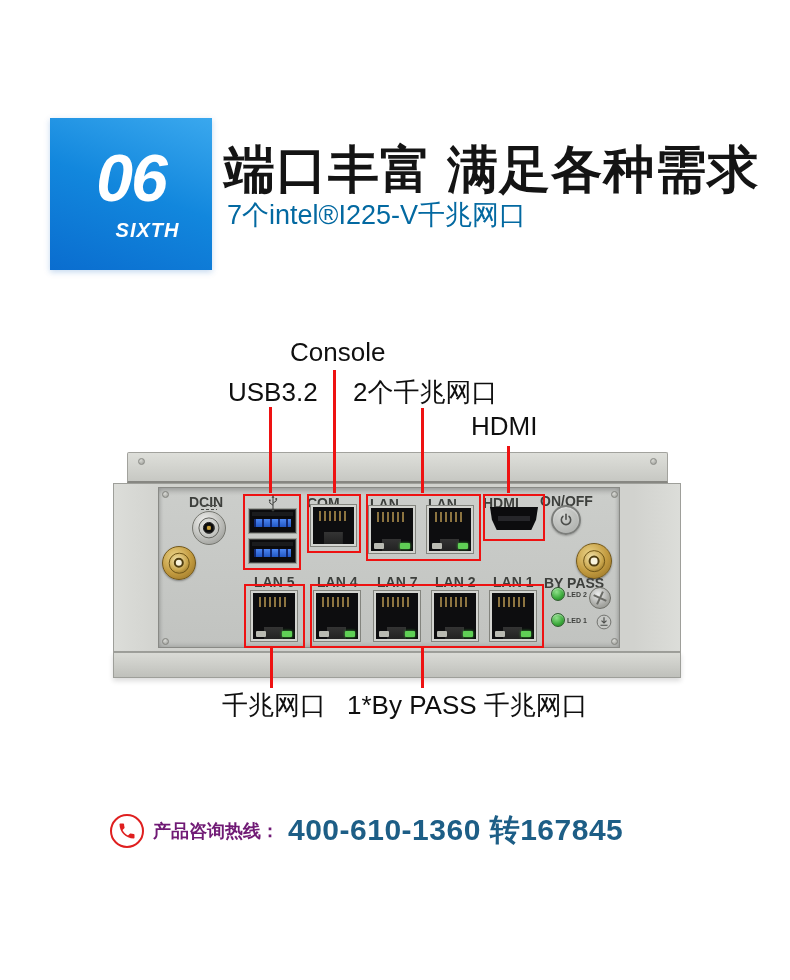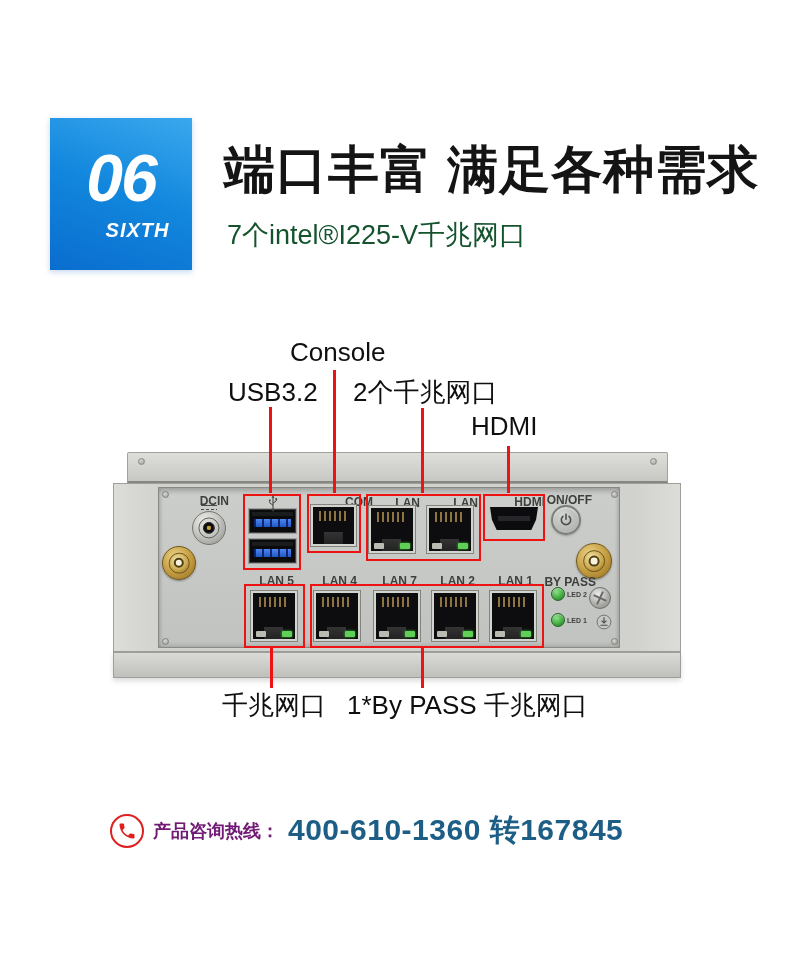--- a/index.html
+++ b/index.html
@@ -1,30 +1,30 @@
 <!DOCTYPE html>
 <html><head>
 <meta charset="utf-8">
 <style>
   * { margin:0; padding:0; box-sizing:border-box; }
   body { background:#fff; }
   .page { position:relative; width:790px; height:980px; background:#ffffff; overflow:hidden;
           font-family:"Liberation Sans","DejaVu Sans",sans-serif; }
 
   
-  .badge { position:absolute; left:50px; top:118px; width:142px; height:152px;
+  .badge { position:absolute; left:50px; top:118px; width:162px; height:152px;
            background:linear-gradient(200deg,#3aa8ee 0%,#1287dd 48%,#0a6dcf 100%);
            color:#fff; text-align:center; font-style:italic; box-shadow:0 2px 6px rgba(20,100,190,.25); }
   .badge-number { font-size:66px; font-weight:800; line-height:1; margin-top:27px; letter-spacing:-2px; }
   .badge-ordinal { font-size:20px; font-weight:700; margin-top:8px; letter-spacing:1px;padding-left:33px; }
 
   
   .title { position:absolute; left:224px; top:136px; font-size:51px; font-weight:900; color:#141414;
            white-space:nowrap; letter-spacing:1px; }
-  .subtitle { position:absolute; left:227px; top:219px; font-size:27px; color:#14532d; line-height:33px; }
+  .subtitle { position:absolute; left:227px; top:199px; font-size:27px; color:#0369a1; line-height:33px; }
 
   
   .callout { position:absolute; font-size:26px; color:#0f0f0f; font-weight:500; white-space:nowrap; z-index:35; }
   #co-console { left:290px; top:337px; }
   #co-usb     { left:228px; top:377px; }
   #co-duallan { left:353px; top:375px; }
   #co-hdmi    { left:471px; top:411px; }
   #co-giga    { left:222px; top:688px; }
   #co-bypass  { left:347px; top:688px; }
 
@@ -50,27 +50,27 @@
                   background:linear-gradient(#dadbd6,#bfc0bb); border:1px solid #9e9f9a;
                   box-shadow:0 3px 5px rgba(0,0,0,.14); }
 
   
   .panel { position:absolute; left:158px; top:487px; width:462px; height:161px;
            background:linear-gradient(#cccecb,#c1c3c0); border:1px solid #898a86;
            box-shadow:inset 0 3px 5px rgba(0,0,0,.22), inset 0 -2px 4px rgba(0,0,0,.12); }
   .pscrew { position:absolute; width:7px; height:7px; border-radius:50%;
             background:radial-gradient(circle at 38% 32%,#d9dad6,#9a9b96); border:1px solid #83847f; }
 
-  .plabel { position:absolute; font-size:12px; font-weight:bold; color:#3d3f3c; text-align:right; white-space:nowrap; }
+  .plabel { position:absolute; font-size:14px; font-weight:bold; color:#3d3f3c; text-align:left; white-space:nowrap; }
   .ledlabel { position:absolute; font-size:7px; font-weight:bold; color:#3d3f3c; white-space:nowrap; }
 
   #lb-dcin  { left:30px;  top:6px;  width:40px; }
   .dcin-marks { position:absolute; left:42px; top:17px; width:16px; height:5px; border-top:1px solid #4a4c49;
                 background:repeating-linear-gradient(90deg,#4a4c49 0 3px,transparent 3px 5px) bottom/100% 1px no-repeat; }
-  #lb-com   { left:148px; top:7px;  width:54px;margin-left:12px; }
+  #lb-com   { left:148px; top:7px;  width:54px; }
   #lb-lanl  { left:211px; top:8px;  width:50px; }
   #lb-lanr  { left:269px; top:8px;  width:50px; }
   #lb-hdmi  { left:324px; top:7px;  width:62px; }
   #lb-power { left:381px; top:5px;  width:52px; }
   #lb-lan5  { left:95px;  top:86px; width:40px; }
   #lb-lan4  { left:158px; top:86px; width:40px; }
   #lb-lan3  { left:218px; top:86px; width:40px; }
   #lb-lan2  { left:276px; top:86px; width:40px; }
   #lb-lan1  { left:334px; top:86px; width:40px; }
   #lb-bypass{ left:385px; top:87px; width:52px; }

